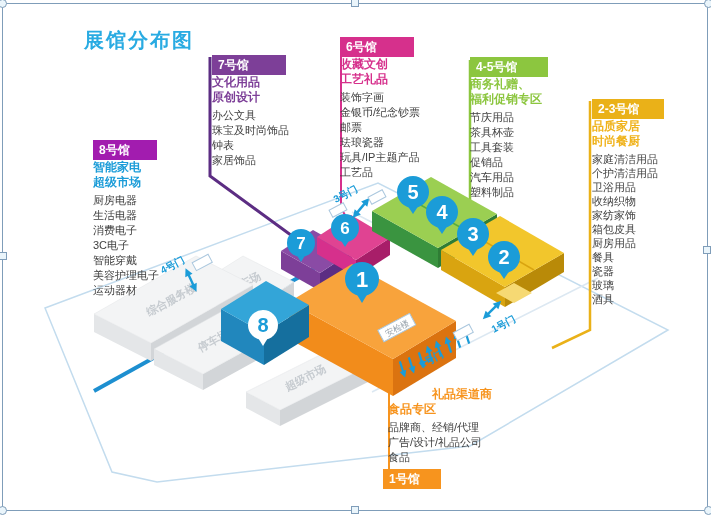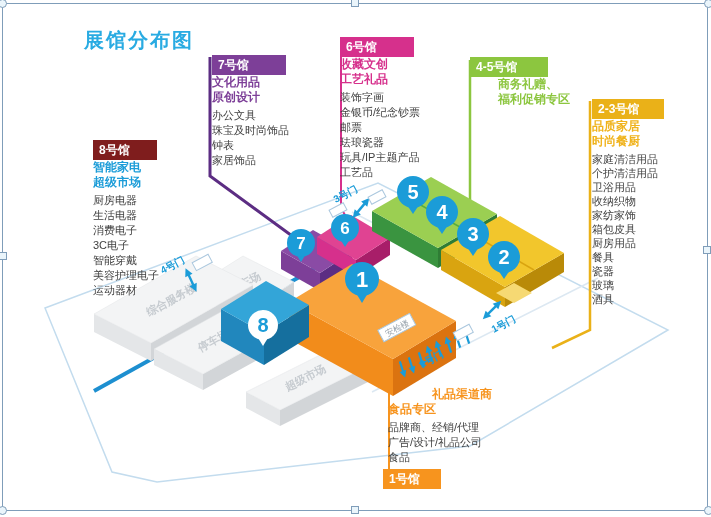--- a/index.html
+++ b/index.html
@@ -15,24 +15,24 @@
   
   .card{position:absolute;width:120px;font-size:11px;color:#3f3f3f;line-height:15px;}
   .card .hdr{height:20px;line-height:20px;padding-left:6px;color:#fff;font-weight:bold;
              font-size:12px;box-sizing:border-box;}
   .card .sub{font-weight:bold;font-size:12px;line-height:15px;}
   .card .sub:first-of-type{margin-top:4px;margin-left:44px;}
   .card ul{list-style:none;margin:3px 0 0 0;padding:0;}
   .card li{white-space:nowrap;}
   .c7 .hdr{background:#7d3f98;width:74px;}   .c7 .sub{color:#7d3f98;}
   .c6 .hdr{background:#d6308c;width:74px;}   .c6 .sub{color:#d6308c;}
-  .c45 .hdr{background:#8cc63f;width:78px;}  .c45 .sub{color:#8cc63f;padding-left:28px;}
+  .c45 .hdr{background:#8cc63f;width:78px;}  .c45 .sub{color:#8cc63f;}
   .c23 .hdr{background:#eab118;width:72px;}  .c23 .sub{color:#f0b31c;}
   .c23 li{line-height:14px;}
-  .c8 .hdr{background:#7f1d1d;width:64px;}   .c8 .sub{color:#1b9cd8;}
+  .c8 .hdr{background:#a21caf;width:64px;}   .c8 .sub{color:#1b9cd8;}
   .c1 .sub{color:#f7941e;}
   .c1 .hdr{background:#f7941e;width:58px;margin:4px 10px 0 -5px;}
   
   svg.map{position:absolute;left:0;top:0;}
   .boundary{fill:none;stroke:#c3dcee;stroke-width:1.5;}
   .fence{stroke:#dce8f2;stroke-width:1.5;}
   .bldg-top{fill:#f3f4f5;stroke:#e3e5e7;stroke-width:.5;}
   .bldg-front{fill:#e4e6e8;}
   .bldg-right{fill:#d2d5d8;}
   .bldg-label{fill:#c6cbd0;font-weight:bold;font-size:11px;}
@@ -248,20 +248,28 @@
       <li>珐琅瓷器</li>
       <li>玩具/IP主题产品</li>
       <li>工艺品</li>
     </ul>
   </div>
 
   <div class="card c45" style="left:470px;top:57px;">
     <div class="hdr">4-5号馆</div>
     <div class="sub">商务礼赠、</div>
     <div class="sub">福利促销专区</div>
+    <ul>
+      <li>节庆用品</li>
+      <li>茶具杯壶</li>
+      <li>工具套装</li>
+      <li>促销品</li>
+      <li>汽车用品</li>
+      <li>塑料制品</li>
+    </ul>
   </div>
 
   <div class="card c23" style="left:592px;top:99px;">
     <div class="hdr">2-3号馆</div>
     <div class="sub">品质家居</div>
     <div class="sub">时尚餐厨</div>
     <ul>
       <li>家庭清洁用品</li>
       <li>个护清洁用品</li>
       <li>卫浴用品</li>

